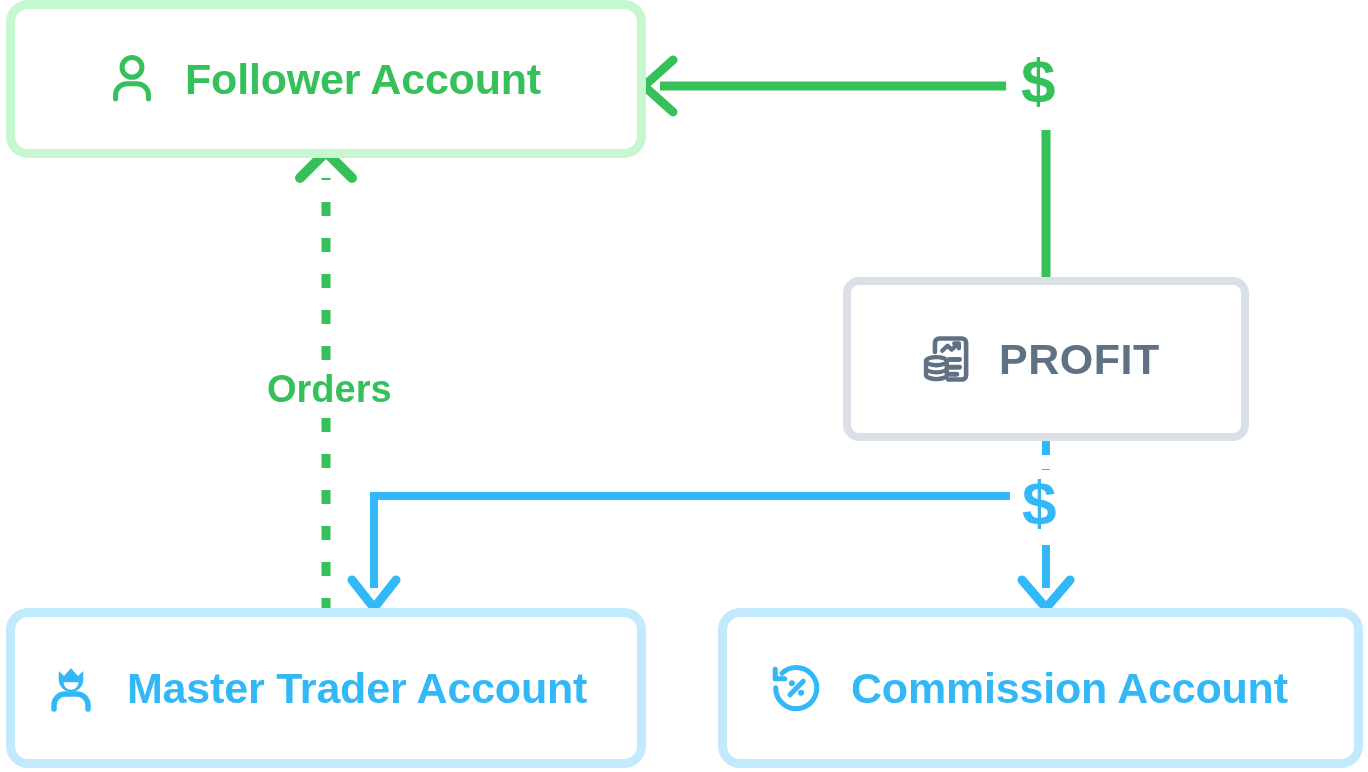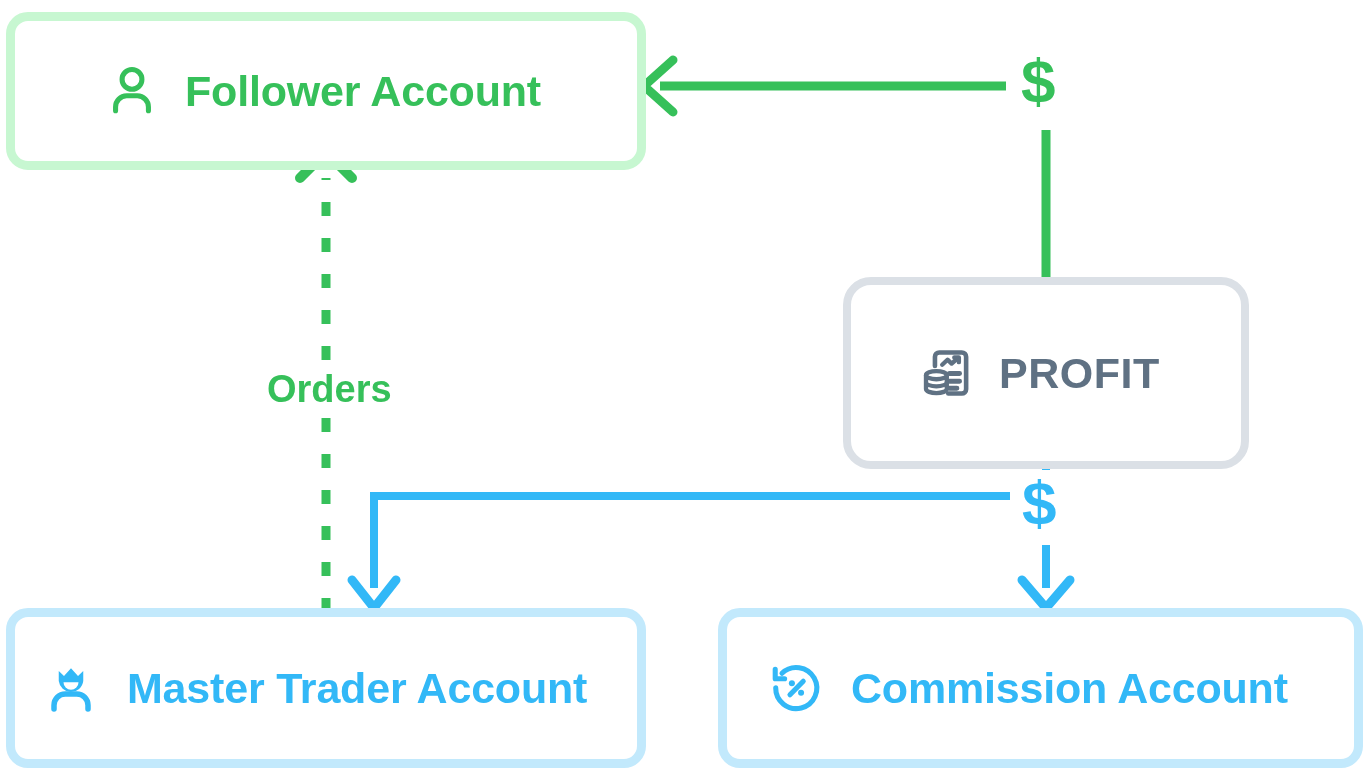--- a/index.html
+++ b/index.html
@@ -35,40 +35,40 @@
   }
   .node .node-label {
     font-weight: bold;
     white-space: nowrap;
     letter-spacing: -0.2px;
   }
 
   
   #node-follower {
     left: 6px;
-    top: 12px;
+    top: 0;
     width: 640px;
     height: 158px;
     border: 9px solid #c7f7d1;
     padding-left: 88px;
   }
   #node-follower .node-label {
     color: #36c05a;
     font-size: 43px;
     margin-left: 24px;
   }
 
   
   #node-profit {
     left: 843px;
     top: 277px;
     width: 406px;
-    height: 192px;
+    height: 164px;
     border: 8px solid #dbe0e6;
-    border-radius: 28px;
+    border-radius: 16px;
     padding-left: 68px;
   }
   #node-profit .node-label {
     color: #5f7183;
     font-size: 43px;
     margin-left: 22px;
     letter-spacing: 0.5px;
   }
 
   

